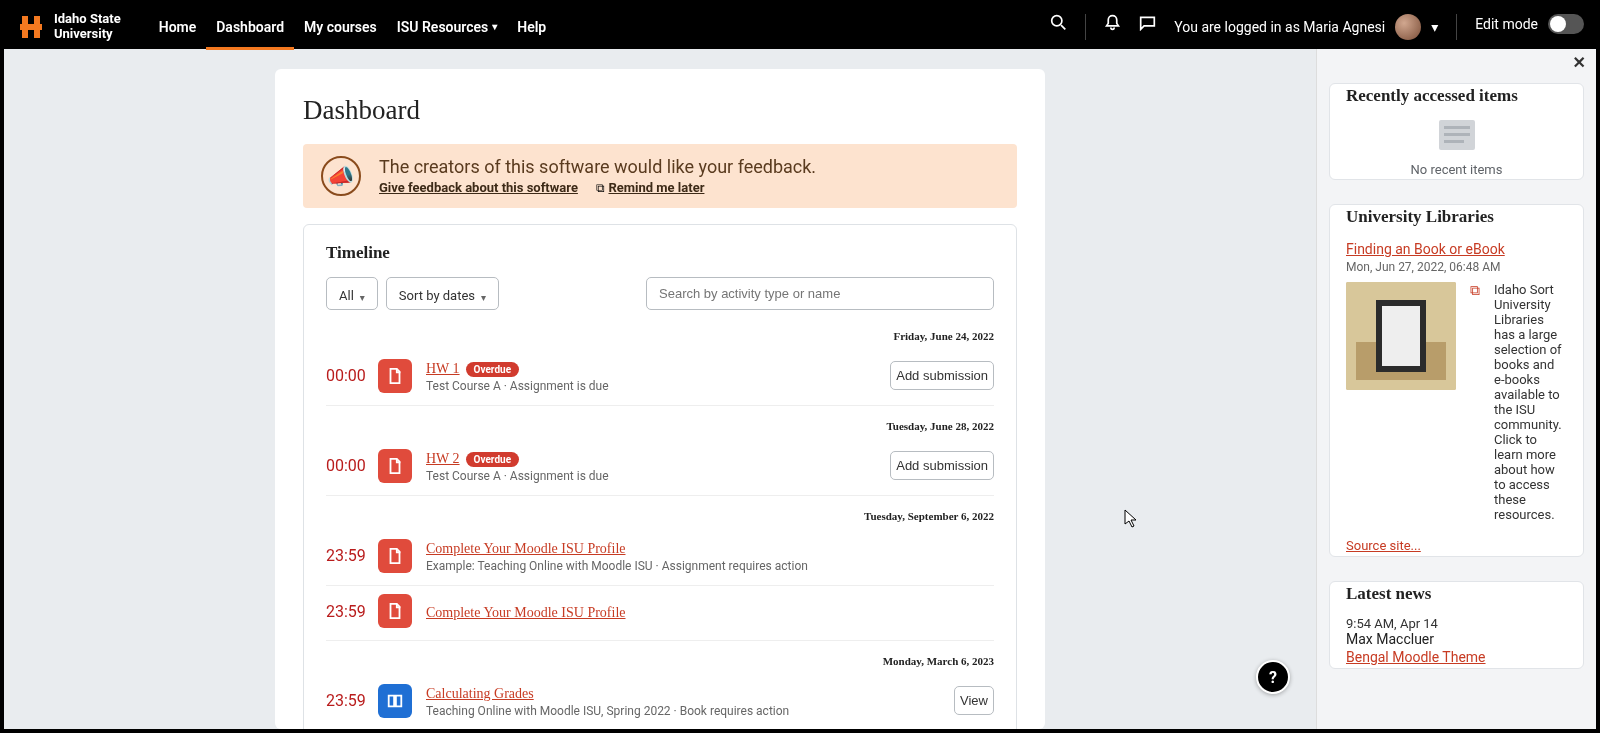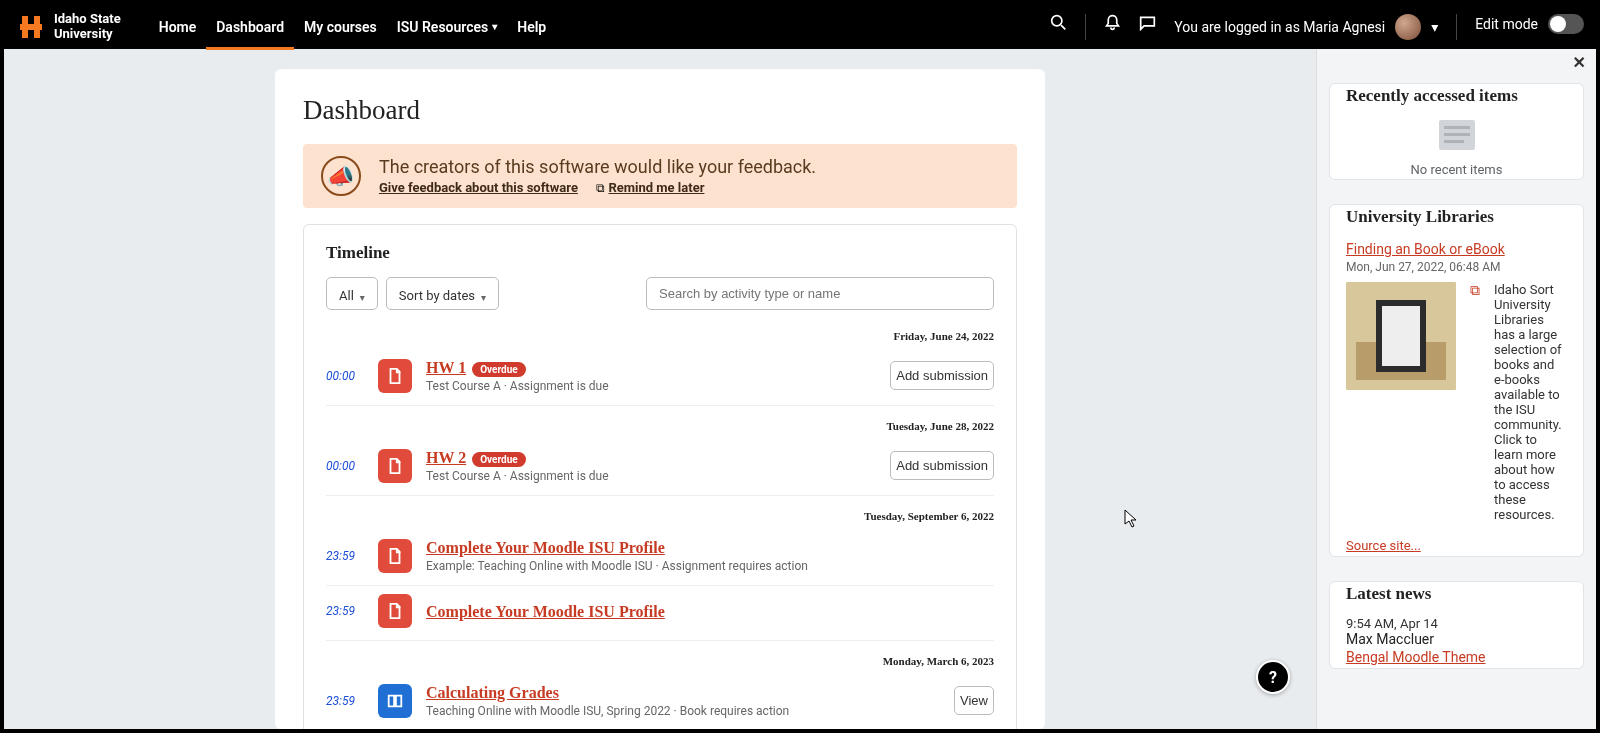--- a/index.html
+++ b/index.html
@@ -125,26 +125,26 @@
   .search-box {
     margin-left:auto; border:1px solid #b7bcc1; border-radius:5px;
     padding:8px 12px; font-size:13px; width:348px; color:#888;
   }
   .day-header { font-family: Georgia, serif; font-size:11px; font-weight:600; color:#222; margin:14px 0 8px;text-align:right;}
   .activity {
     display:flex; align-items:center; gap:14px; padding:8px 0 12px 0;
     border-bottom:1px solid #eee;
   }
   .activity:last-child { border-bottom:none; }
-  .time { width:38px; font-size:12px; color:#1d4ed8; flex:none;font-style:italic; }
+  .time { width:38px; font-size:16px; color:#b91c1c; flex:none; }
   .act-icon { width:34px; height:34px; border-radius:6px; display:flex; align-items:center; justify-content:center; flex:none; }
   .act-icon.red { background:#E04B3C; color:#fff; }
   .act-icon.blue { background:#1F6FD4; color:#fff; }
   .act-body { flex:1; min-width:0; }
-  .act-title { color:#C73B23; font-family: Georgia, serif; font-weight:700; font-size:16px; }
+  .act-title { color:#C73B23; font-family: Georgia, serif; font-weight:400; font-size:14px; }
   .badge { background:#D13B2E; color:#fff; font-size:10px; font-weight:700; padding:2px 8px; border-radius:10px; margin-left:6px; }
   .act-sub { font-size:12px; color:#666; margin-top:2px; }
   .act-btn {
     border:1px solid #b7bcc1; background:#fff; border-radius:5px; padding:6px 5px;
     font-size:13px; cursor:pointer; color:#333;
   }
   
   .side {
     width: 280px;
     background:#f3f4f6;

